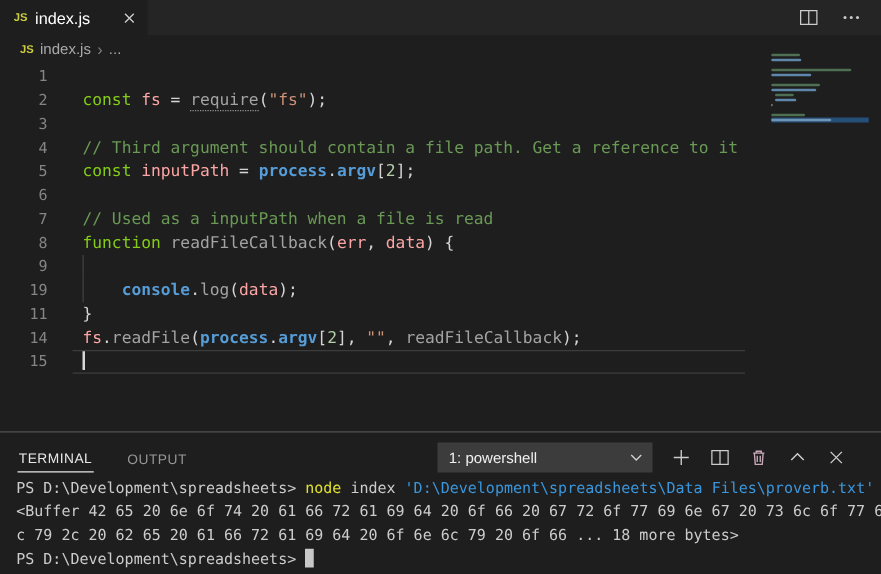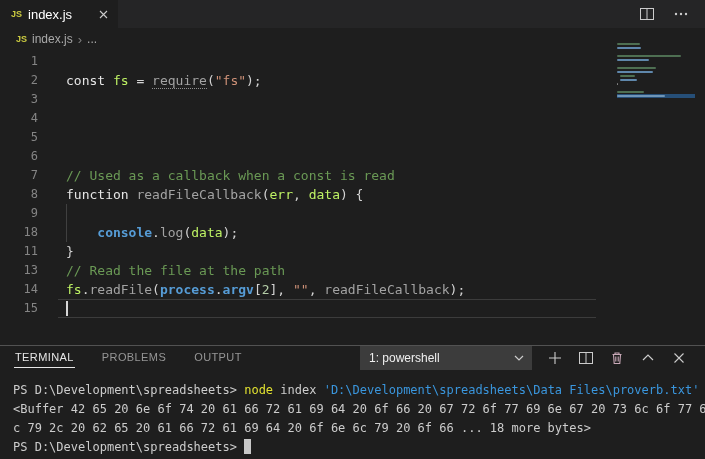--- a/index.html
+++ b/index.html
@@ -19,38 +19,38 @@
   .breadcrumb{height:22px;display:flex;align-items:center;padding-left:16px;gap:5px;font-size:12px;color:#a9a9a9;}
   .bc-sep{color:#7f7f7f;font-size:13px;line-height:1;}
   .bc-more{color:#a9a9a9;}
 
   
   .editor{position:relative;height:295px;padding-top:2px;box-sizing:border-box;}
   .line{display:flex;height:19px;line-height:19px;white-space:pre;position:relative;
     font-family:"DejaVu Sans Mono","Liberation Mono",monospace;font-size:13px;}
   .ln{width:38px;flex:none;text-align:right;color:#858585;font-size:12px;}
   .lc{padding-left:28px;}
-  .com{color:#6a9955}.kw{color:#e5e5e5}.vr{color:#bef264}.fn{color:#a3a3a3}
+  .com{color:#6a9955}.kw{color:#84cc16}.vr{color:#fca5a5}.fn{color:#a3a3a3}
   .st{color:#ce9178}.num{color:#b5cea8}.pl{color:#d4d4d4}
   .lib{color:#569cd6;font-weight:bold}
   .hint{border-bottom:1px dotted #8f8f8f;}
   .guide::after{content:"";position:absolute;left:66px;top:0;bottom:0;border-left:1px solid #404040;}
   .cur::before{content:"";position:absolute;left:58px;width:538px;top:0;height:19px;box-sizing:border-box;
     border-top:1px solid #3c3c3c;border-bottom:1px solid #3c3c3c;}
   .caret{display:inline-block;width:2px;height:15px;background:#d6d6d6;vertical-align:middle;position:relative;top:-1px;}
 
   
   .minimap{position:absolute;left:617px;top:42px;width:78px;}
   .mrow{height:4px;position:relative;}
   .mbar{position:absolute;top:1px;height:2px;border-radius:1px;}
   .msel{background:#264f78;}
 
   
   .panel{position:absolute;left:0;right:0;top:345px;bottom:0;background:#1e1e1e;border-top:1px solid #525252;box-sizing:border-box;}
-  .panel-header{height:32px;display:flex;align-items:flex-start;padding:0 18px 0 14px;}
+  .panel-header{height:32px;display:flex;align-items:flex-end;padding:0 28px 0 14px;}
   .ptab{font-size:11px;letter-spacing:0.4px;color:#969696;margin-right:26px;padding:5px 1px 4px 1px;cursor:default;}
   .ptab.active{color:#e7e7e7;border-bottom:1px solid #e7e7e7;}
   .pcontrols{margin-left:auto;display:flex;align-items:center;gap:15px;}
   .pselect{width:172px;height:24px;background:#3c3c3c;color:#f0f0f0;font-size:12px;
     display:flex;align-items:center;justify-content:space-between;padding:0 8px 0 9px;box-sizing:border-box;}
 
   
   .term{padding:3px 0 0 13px;white-space:pre;
     font-family:"DejaVu Sans Mono","Liberation Mono",monospace;font-size:12px;line-height:19px;color:#cccccc;}
   .tdef{color:#cccccc}.tcmd{color:#e0e030}.tstr{color:#3a96dd}
@@ -93,29 +93,28 @@
     <span class="jsicon">JS</span>
     <span>index.js</span>
     <span class="bc-sep">›</span>
     <span class="bc-more">...</span>
   </div>
 
   <div class="editor" id="code-lines">
       <div class="line"><span class="ln">1</span></div>
       <div class="line"><span class="ln">2</span><span class="lc"><span class="kw">const</span><span class="pl"> </span><span class="vr">fs</span><span class="pl"> = </span><span class="fn hint">require</span><span class="pl">(</span><span class="st">"fs"</span><span class="pl">);</span></span></div>
       <div class="line"><span class="ln">3</span><span class="lc"></span></div>
-      <div class="line"><span class="ln">4</span></div>
-      <div class="line"><span class="ln">5</span></div>
+      <div class="line"><span class="ln">4</span><span class="lc"><span class="com">// Third argument should contain a file path. Get a reference to it</span></span></div>
+      <div class="line"><span class="ln">5</span><span class="lc"><span class="kw">const</span><span class="pl"> </span><span class="vr">inputPath</span><span class="pl"> = </span><span class="lib">process</span><span class="pl">.</span><span class="lib">argv</span><span class="pl">[</span><span class="num">2</span><span class="pl">];</span></span></div>
       <div class="line"><span class="ln">6</span><span class="lc"></span></div>
-      <div class="line"><span class="ln">7</span><span class="lc"><span class="com">// Used as a callback when a const is read</span></span></div>
+      <div class="line"><span class="ln">7</span><span class="lc"><span class="com">// Used as a inputPath when a file is read</span></span></div>
       <div class="line"><span class="ln">8</span><span class="lc"><span class="kw">function</span><span class="pl"> </span><span class="fn">readFileCallback</span><span class="pl">(</span><span class="vr">err</span><span class="pl">, </span><span class="vr">data</span><span class="pl">) {</span></span></div>
       <div class="line guide"><span class="ln">9</span></div>
-      <div class="line guide"><span class="ln">18</span><span class="lc"><span class="pl">    </span><span class="lib">console</span><span class="pl">.</span><span class="fn">log</span><span class="pl">(</span><span class="vr">data</span><span class="pl">);</span></span></div>
+      <div class="line guide"><span class="ln">19</span><span class="lc"><span class="pl">    </span><span class="lib">console</span><span class="pl">.</span><span class="fn">log</span><span class="pl">(</span><span class="vr">data</span><span class="pl">);</span></span></div>
       <div class="line"><span class="ln">11</span><span class="lc"><span class="pl">}</span></span></div>
-      <div class="line"><span class="ln">13</span><span class="lc"><span class="com">// Read the file at the path</span></span></div>
       <div class="line"><span class="ln">14</span><span class="lc"><span class="vr">fs</span><span class="pl">.</span><span class="fn">readFile</span><span class="pl">(</span><span class="lib">process</span><span class="pl">.</span><span class="lib">argv</span><span class="pl">[</span><span class="num">2</span><span class="pl">], </span><span class="st">""</span><span class="pl">, </span><span class="fn">readFileCallback</span><span class="pl">);</span></span></div>
       <div class="line cur"><span class="ln">15</span><span class="lc"><span class="caret"></span></span></div>
     </div>
 
   <div class="minimap" id="minimap">
       <div class="mrow">
         <div class="mbar" style="left: 0px; width: 22.8px; background: rgb(78, 111, 82);"></div>
       </div>
       <div class="mrow">
         <div class="mbar" style="left: 0px; width: 23.75px; background: rgb(95, 135, 171);"></div>
@@ -149,21 +148,20 @@
       </div>
       <div class="mrow msel">
         <div class="mbar" style="left: 0px; width: 48.45px; background: rgb(111, 149, 182);"></div>
       </div>
       <div class="mrow"></div>
     </div>
 
   <div class="panel">
     <div class="panel-header">
       <span class="ptab active">TERMINAL</span>
-      <span class="ptab">PROBLEMS</span>
       <span class="ptab">OUTPUT</span>
       <div class="pcontrols">
         <div class="pselect">
           <span>1: powershell</span>
           <span>
             <svg width="10" height="6" viewBox="0 0 10 6">
                 <path d="M1 1 L5 5 L9 1" fill="none" stroke="#cccccc" stroke-width="1.2"></path>
               </svg>
           </span>
         </div>

